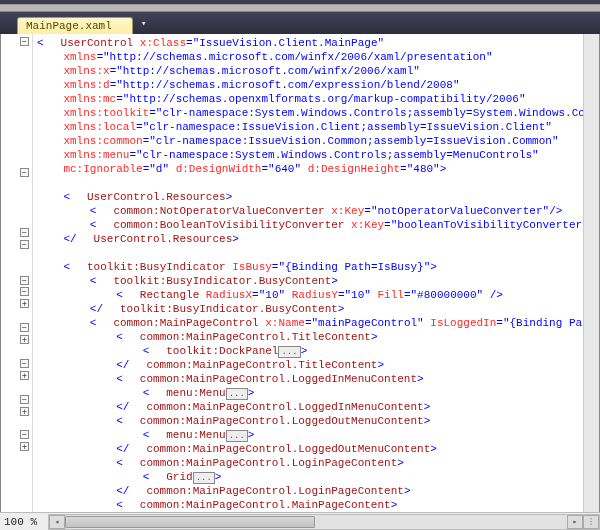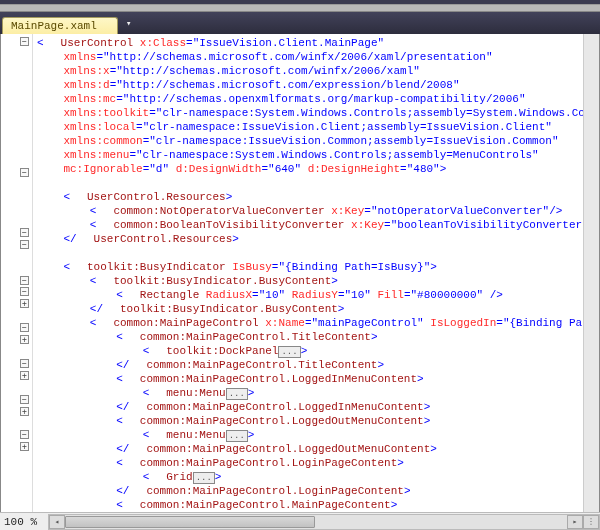--- a/index.html
+++ b/index.html
@@ -22,21 +22,21 @@
     height: 8px;
     background: #b8b8b8;
     border-top: 1px solid #999;
     border-bottom: 1px solid #888;
   }
   .tab-strip {
     height: 22px;
     background: linear-gradient(#42425a, #2d2d3d);
     display: flex;
     align-items: flex-end;
-    padding-left: 2px;
+    padding-left: 17px;
   }
   .tab {
     background: linear-gradient(#fef7c7, #fceea5);
     border: 1px solid #a39a5e;
     border-bottom: none;
     border-radius: 3px 3px 0 0;
     padding: 2px 20px 2px 8px;
     font-size: 11px;
     color: #5a4a00;
     position: relative;

